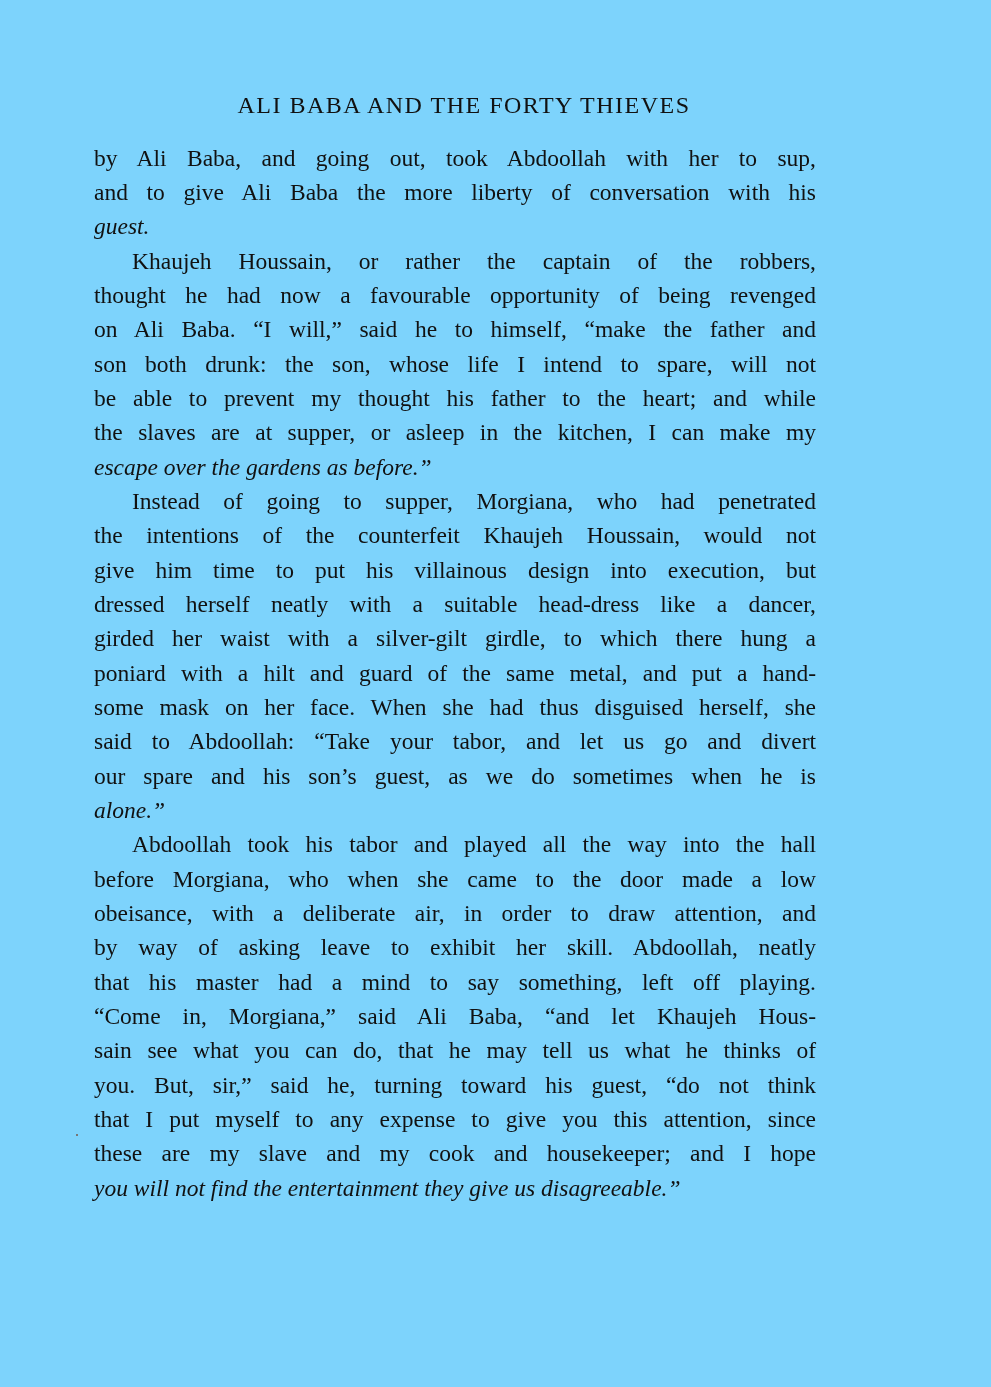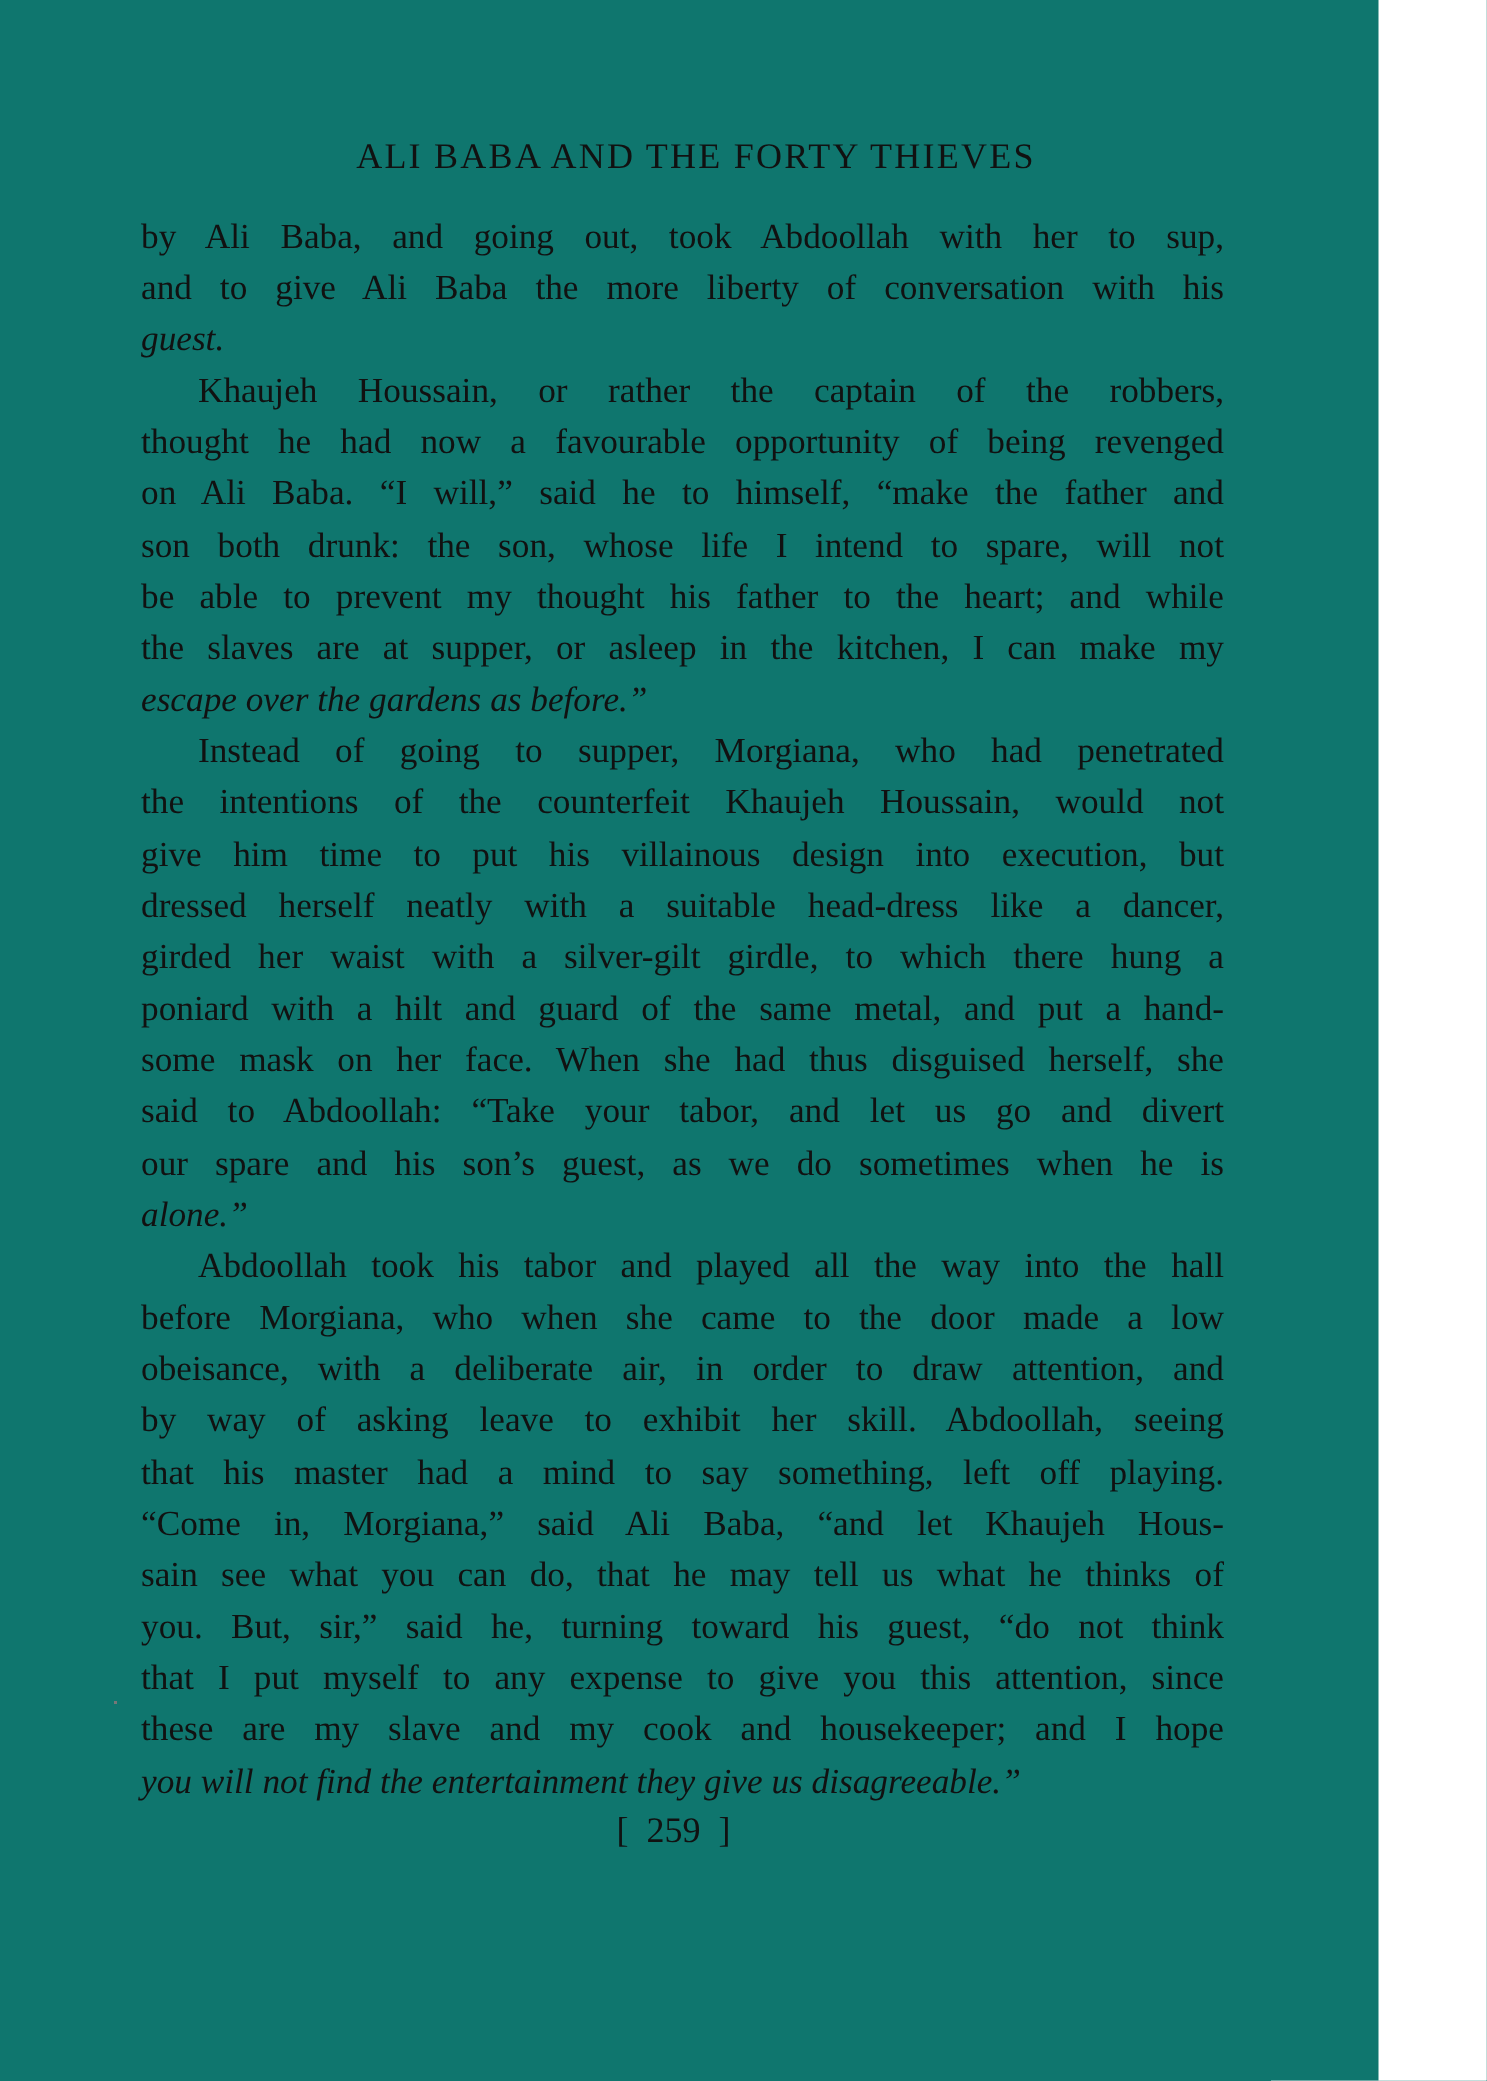--- a/index.html
+++ b/index.html
@@ -1,19 +1,19 @@
 <!DOCTYPE html>
 <html><head>
 <meta charset="utf-8">
 <style>
   html, body { margin: 0; padding: 0; background: #ffffff; }
   body { width: 991px; height: 1387px; position: relative; overflow: hidden; }
   .page {
-    position: absolute; left: 0; top: 0; width: 919px; height: 1387px;
-    background: #0f766e; color: #111111;
+    position: absolute; left: 0; top: 0; width: 991px; height: 1387px;
+    background: #7dd3fc; color: #111111;
     font-family: "Liberation Serif", "DejaVu Serif", serif;
   }
   .running-head {
     position: absolute; left: 104px; width: 720px; top: 90px;
     text-align: center; font-size: 24px; letter-spacing: 1.5px;
     line-height: 30px;
   }
   .line {
     position: absolute; left: 94px; width: 722px;
     font-size: 23.5px; line-height: 30px; height: 30px;
@@ -60,25 +60,24 @@
     <div class="line" style="top:692px">some mask on her face.   When she had thus disguised herself, she</div>
     <div class="line" style="top:726px">said to Abdoollah: “Take your tabor, and let us go and divert</div>
     <div class="line" style="top:761px">our spare and his son’s guest, as we do sometimes when he is</div>
     <div class="line last" style="top:795px">alone.”</div>
   </div>
 
   <div>
     <div class="line indent" style="top:829px">Abdoollah took his tabor and played all the way into the hall</div>
     <div class="line" style="top:864px">before Morgiana, who when she came to the door made a low</div>
     <div class="line" style="top:898px">obeisance, with a deliberate air, in order to draw attention, and</div>
-    <div class="line" style="top:932px">by way of asking leave to exhibit her skill.  Abdoollah, seeing</div>
+    <div class="line" style="top:932px">by way of asking leave to exhibit her skill.  Abdoollah, neatly</div>
     <div class="line" style="top:967px">that his master had a mind to say something, left off playing.</div>
     <div class="line" style="top:1001px">“Come in, Morgiana,” said Ali Baba, “and let Khaujeh Hous-</div>
     <div class="line" style="top:1035px">sain see what you can do, that he may tell us what he thinks of</div>
     <div class="line" style="top:1070px">you.   But, sir,” said he, turning toward his guest, “do not think</div>
     <div class="line" style="top:1104px">that I put myself to any expense to give you this attention, since</div>
     <div class="line" style="top:1138px">these are my slave and my cook and housekeeper;  and I hope</div>
     <div class="line last" style="top:1173px">you will not find the entertainment they give us disagreeable.”</div>
   </div>
 
   <div class="speck"></div>
-  <div class="folio">[ 259 ]</div>
 </div>
 
 </body></html>

